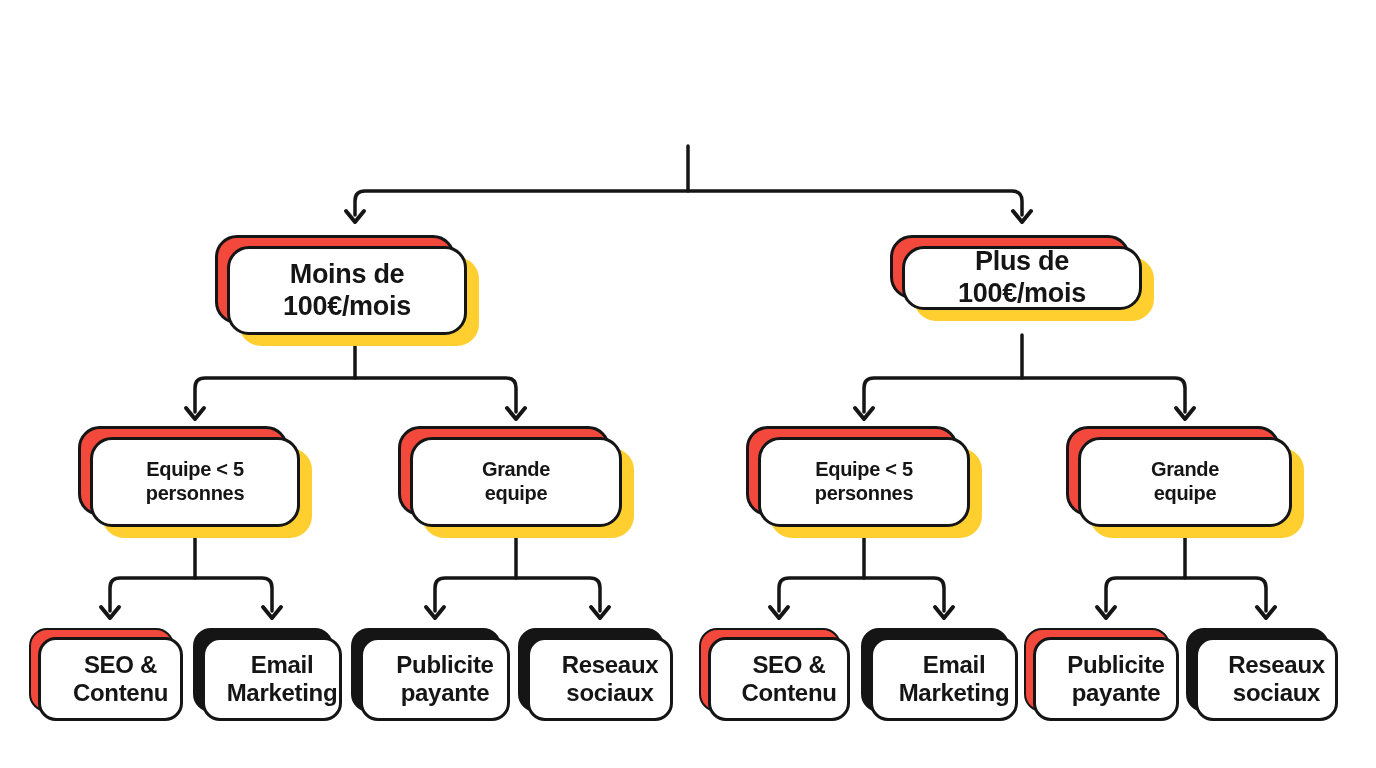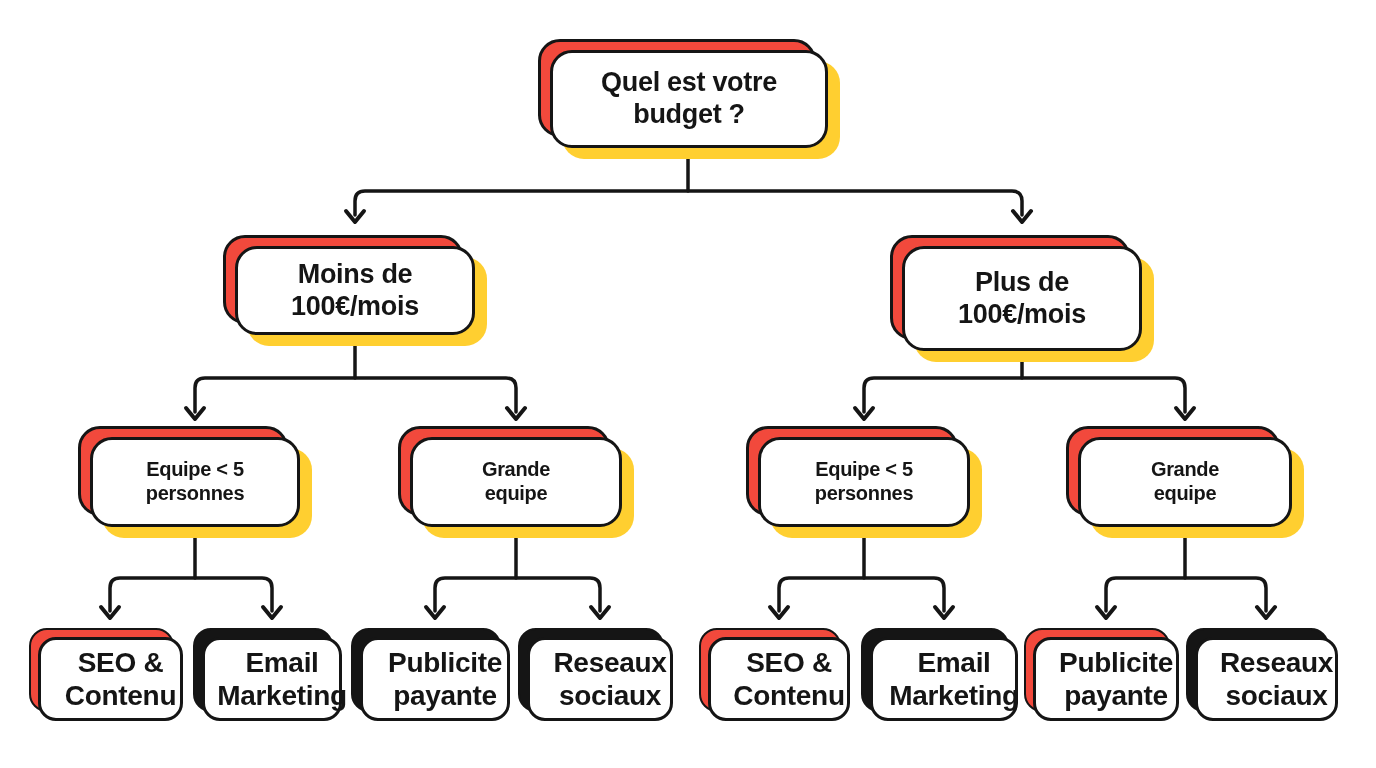--- a/index.html
+++ b/index.html
@@ -29,21 +29,21 @@
     white-space:pre-line;font-weight:700;color:var(--ink);
     line-height:1.18;letter-spacing:-0.3px;
   }
   .node.big .lbl{font-size:27px;}
   .node.team .lbl{font-size:20px;}
 
   .node.leaf .sh,.node.leaf .face{border-radius:18px;}
   .node.leaf .sh.accent{transform:translate(-9px,-9px);border:2.5px solid var(--ink);}
   .node.leaf[data-accent="red"] .sh.accent{background:var(--red);}
   .node.leaf[data-accent="black"] .sh.accent{background:var(--ink);}
-  .node.leaf .lbl{font-size:28px;margin-left:20px;}
+  .node.leaf .lbl{font-size:24px;margin-left:20px;}
 </style>
 </head>
 <body>
 
 <div class="canvas">
 
   <svg class="connectors" width="1376" height="768" viewBox="0 0 1376 768">
 
     <path class="line" d="M688 146 V191"></path>
     <path class="line" d="M355 215 V201 Q355 191 365 191 H1012 Q1022 191 1022 201 V215"></path>
@@ -74,39 +74,31 @@
     <path class="line" d="M779 611 V588 Q779 578 789 578 H934 Q944 578 944 588 V611"></path>
     <path class="arrow" d="M770 607 L779 618 L788 607"></path>
     <path class="arrow" d="M935 607 L944 618 L953 607"></path>
 
     <path class="line" d="M1185 527 V578"></path>
     <path class="line" d="M1106 611 V588 Q1106 578 1116 578 H1256 Q1266 578 1266 588 V611"></path>
     <path class="arrow" d="M1097 607 L1106 618 L1115 607"></path>
     <path class="arrow" d="M1257 607 L1266 618 L1275 607"></path>
   </svg>
 
-  <div class="node big" style="left:550px;top:50px;width:278px;height:98px">
-    <span class="sh yellow"></span>
-    <span class="sh red"></span>
-    <span class="face">
-      <span class="lbl">Quel est votre
-budget ?</span>
-    </span>
-  </div>
-
-  <div class="node big" style="left:235px;top:246px;width:240px;height:89px">
+
+  <div class="node big" style="left:227px;top:246px;width:240px;height:89px">
     <span class="sh yellow"></span>
     <span class="sh red"></span>
     <span class="face">
       <span class="lbl">Moins de
 100€/mois</span>
     </span>
   </div>
 
-  <div class="node big" style="left:902px;top:246px;width:240px;height:105px">
+  <div class="node big" style="left:902px;top:246px;width:240px;height:64px">
     <span class="sh yellow"></span>
     <span class="sh red"></span>
     <span class="face">
       <span class="lbl">Plus de
 100€/mois</span>
     </span>
   </div>
 
   <div class="node team" style="left:90px;top:437px;width:210px;height:90px">
     <span class="sh yellow"></span>

